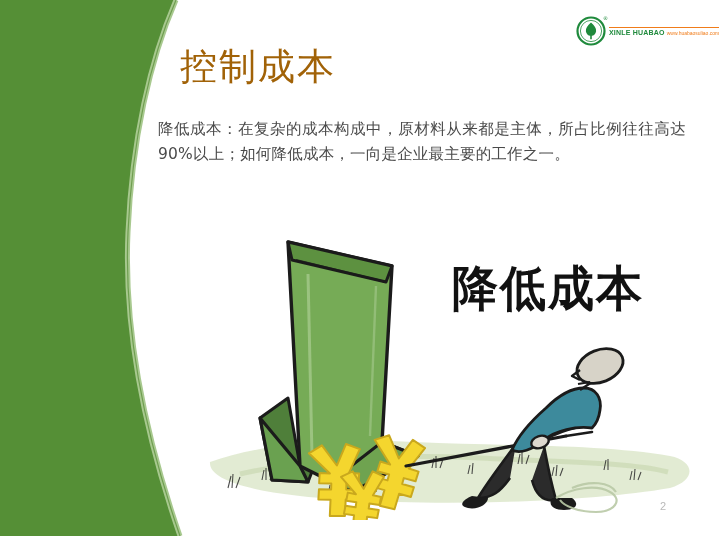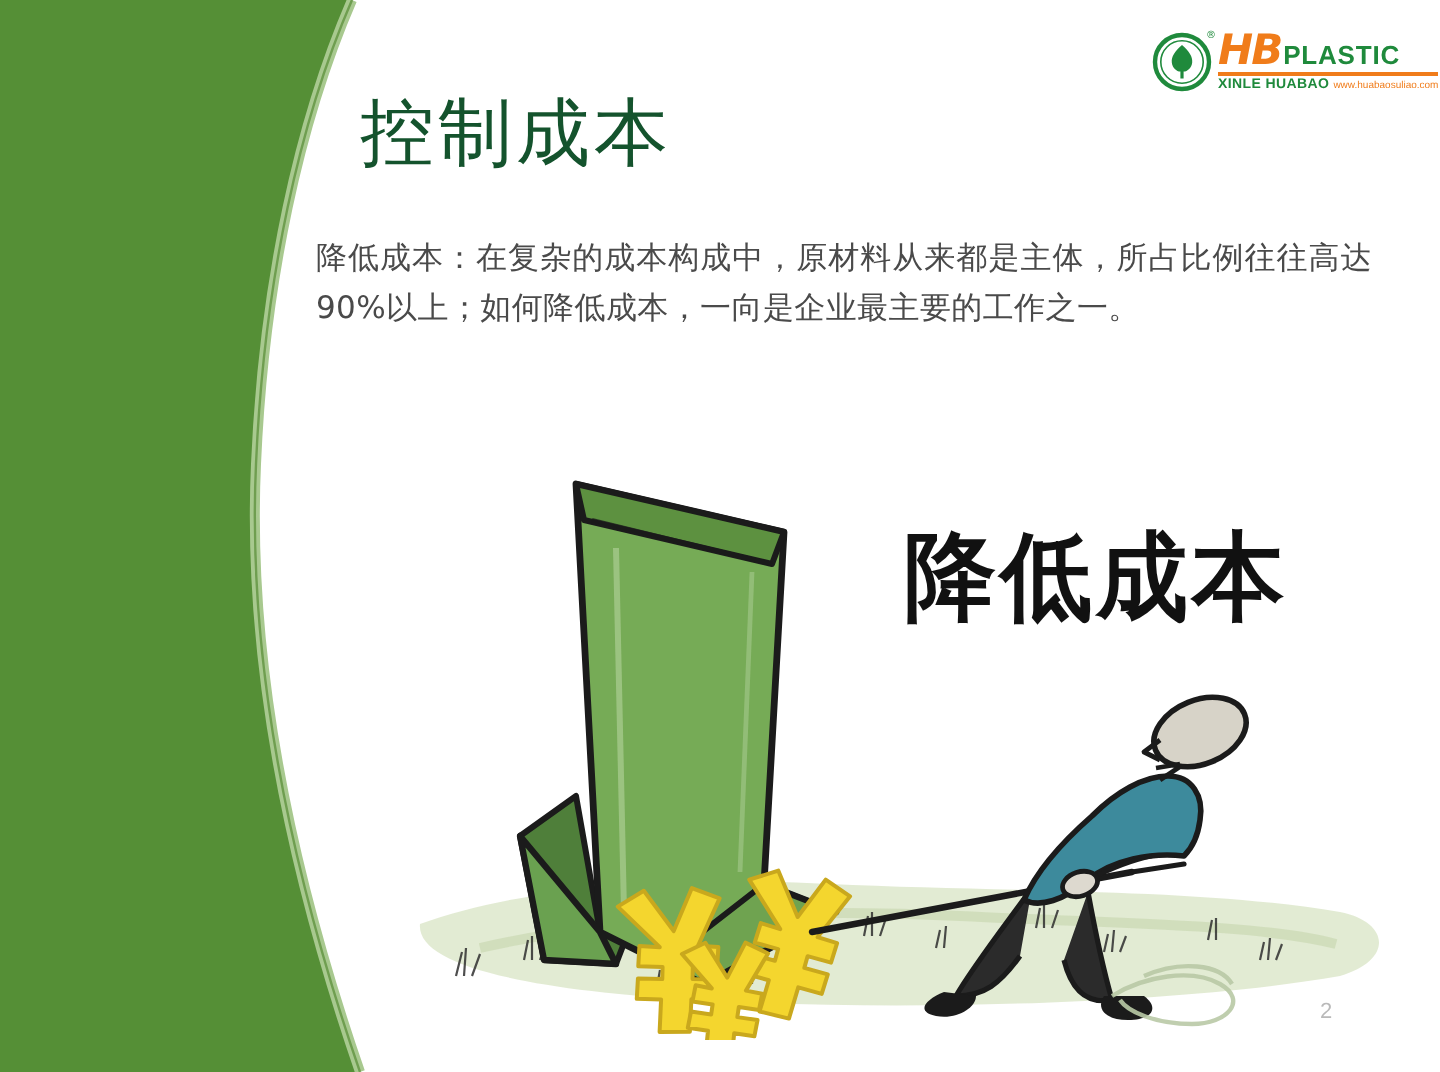--- a/index.html
+++ b/index.html
@@ -42,21 +42,21 @@
   #logo-subrow{display:flex;align-items:baseline;}
   #logo-cn{font-family:"Liberation Sans","DejaVu Sans",sans-serif;
     font-size:7px;color:#1f8a3c;font-weight:bold;letter-spacing:.2px;white-space:nowrap;}
   #logo-url{font-family:"Liberation Sans","DejaVu Sans",sans-serif;
     font-size:5px;color:#f07c1a;margin-left:2px;white-space:nowrap;}
 
   
   #title{
     position:absolute;left:180px;top:42px;
     font-family:"DejaVu Sans","Liberation Sans",sans-serif;
-    font-size:37px;color:#14532d;letter-spacing:2px;
+    font-size:37px;color:#a16207;letter-spacing:2px;
     white-space:nowrap;
   }
 
   
   #body-text{
     position:absolute;left:158px;top:117px;width:528px;
     font-family:"DejaVu Sans","Liberation Sans",sans-serif;
     font-size:15.5px;line-height:25px;color:#4a4a4a;
     letter-spacing:.2px;text-align:justify;
   }
@@ -107,24 +107,20 @@
       <svg viewBox="0 0 30 30" width="30" height="30">
         <circle cx="15" cy="15" r="13.5" fill="none" stroke="#1f8a3c" stroke-width="2.2"></circle>
         <circle cx="15" cy="15" r="10.6" fill="none" stroke="#1f8a3c" stroke-width="0.8"></circle>
         <path d="M15 6.5 C11.4 9.6 9.6 12.4 9.9 15.2
                  C10.2 18 12.2 19.6 14.2 19.8 L14.2 23.2 L15.8 23.2 L15.8 19.8
                  C17.8 19.6 19.8 18 20.1 15.2 C20.4 12.4 18.6 9.6 15 6.5 Z" fill="#1f8a3c"></path>
       </svg>
       <span style="position:absolute;right:-2px;top:-1px;font-size:5px;color:#1f8a3c;">®</span>
     </div>
     <div id="logo-right">
-      <div id="logo-wordrow">
-        <span id="logo-hb">HB</span>
-        <span id="logo-plastic">PLASTIC</span>
-      </div>
       <div id="logo-rule"></div>
       <div id="logo-subrow">
         <span id="logo-cn">XINLE HUABAO</span>
         <span id="logo-url">www.huabaosuliao.com</span>
       </div>
     </div>
   </div>
 
   <div id="title">控制成本</div>
 

